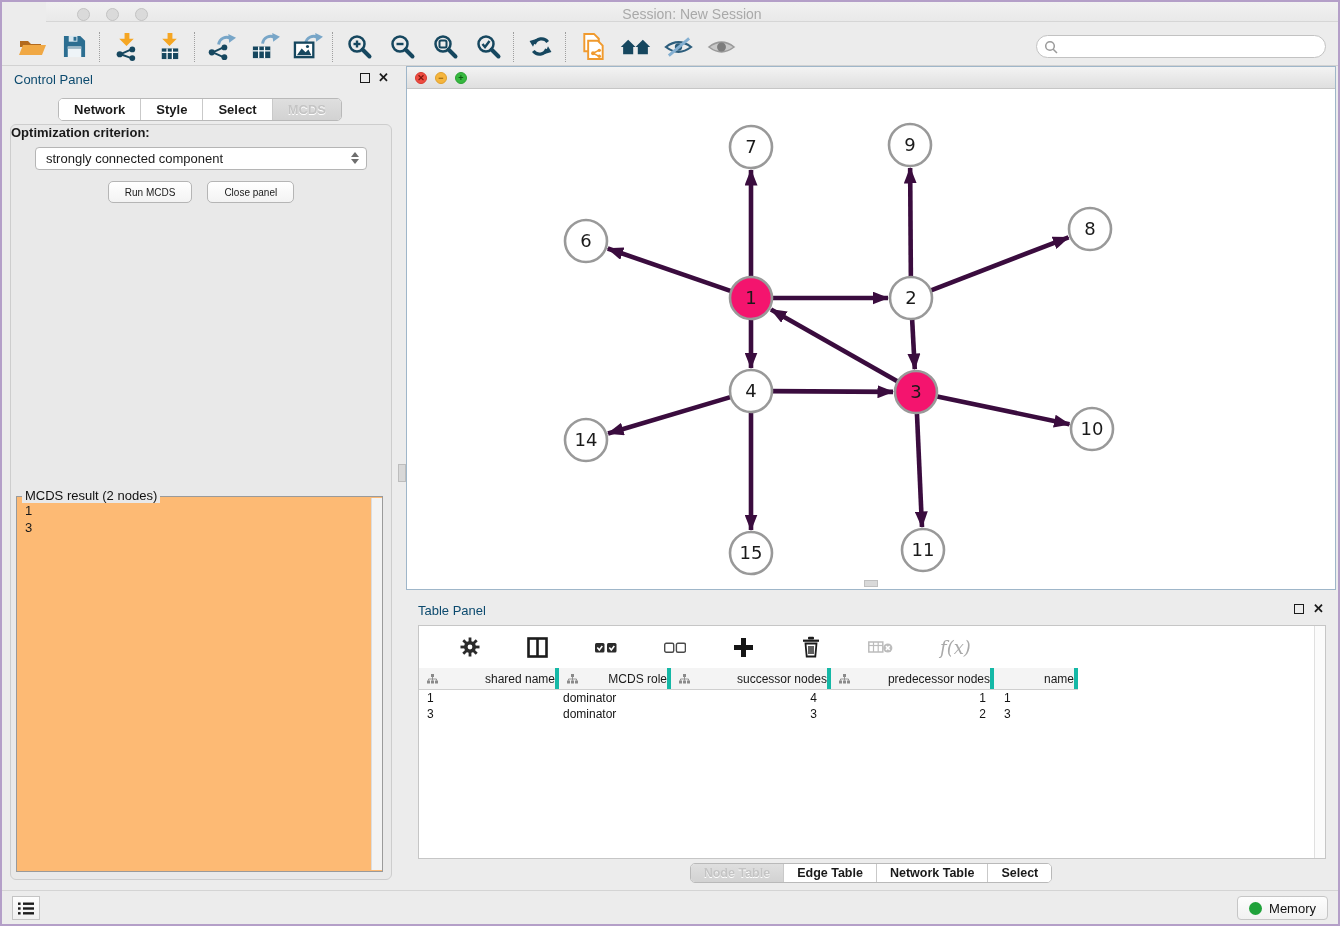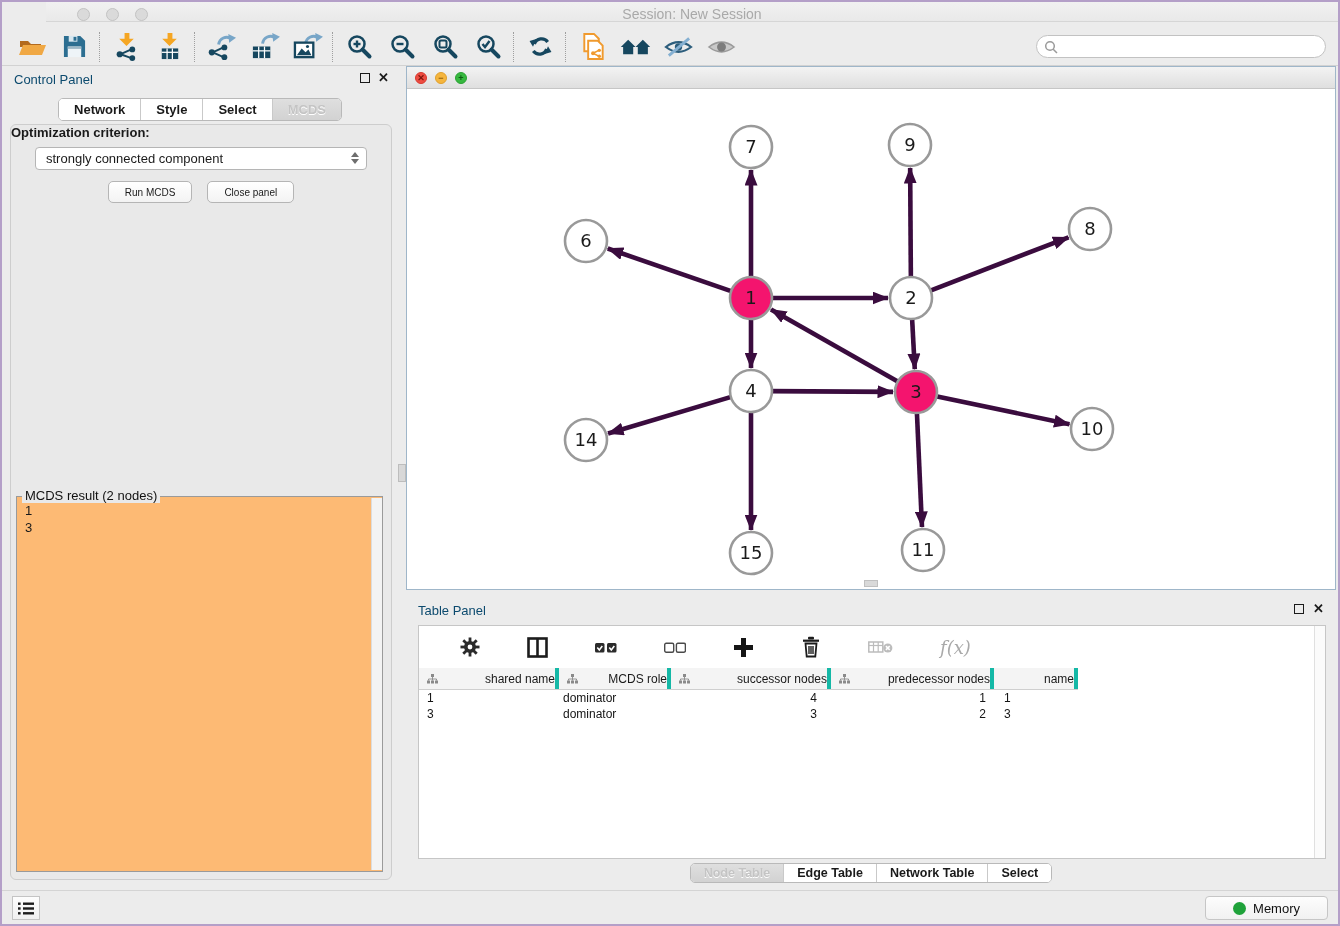--- a/index.html
+++ b/index.html
@@ -99,21 +99,21 @@
                background:#fbfbfb; border-left:1px solid #e0e0e0; }
   .tp-tabs { position:absolute; left:0; right:0; top:266px; display:flex; justify-content:center; }
   .tp-tabs .seg { font-size:12.5px; padding:2px 13px; }
 
   
   .statusbar { position:absolute; left:0; right:0; bottom:0; height:34px;
                background:#ececec; border-top:1px solid #d4d4d4; }
   .list-btn { position:absolute; left:10px; top:5px; width:28px; height:24px;
               background:linear-gradient(#fdfdfd,#f0f0f0); border:1px solid #c4c4c4;
               display:flex; align-items:center; justify-content:center; }
-  .memory-btn { position:absolute; right:10px; top:5px; height:24px; padding:0 27px;
+  .memory-btn { position:absolute; right:10px; top:5px; height:24px; padding:0 11px;
                 background:linear-gradient(#fdfdfd,#f1f1f1); border:1px solid #c6c6c6; border-radius:4px;
                 display:flex; align-items:center; gap:7px; font-size:13px; color:#111; }
   .mem-dot { width:13px; height:13px; border-radius:50%; }
 </style>
 </head>
 <body>
 
 <div class="app">
 
   <div class="titlebar">

